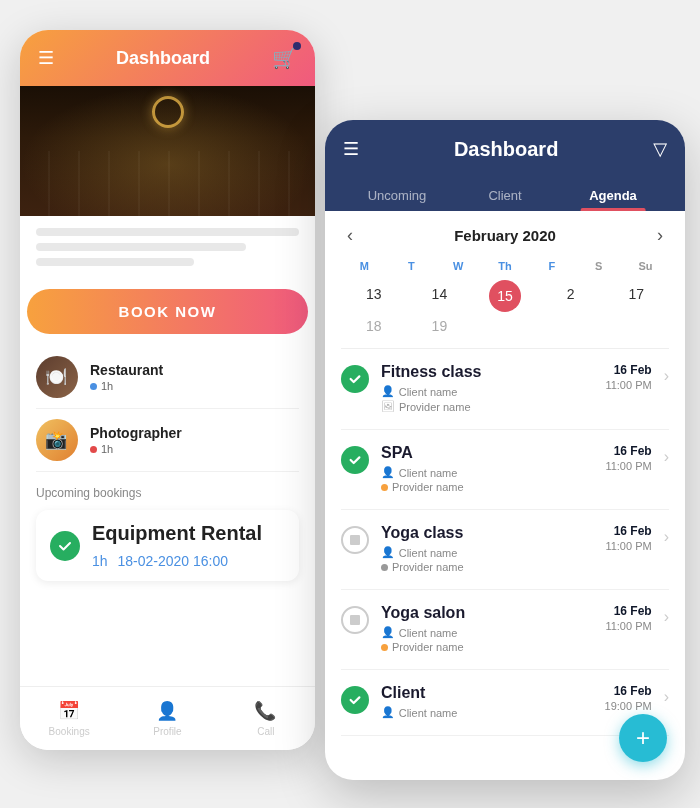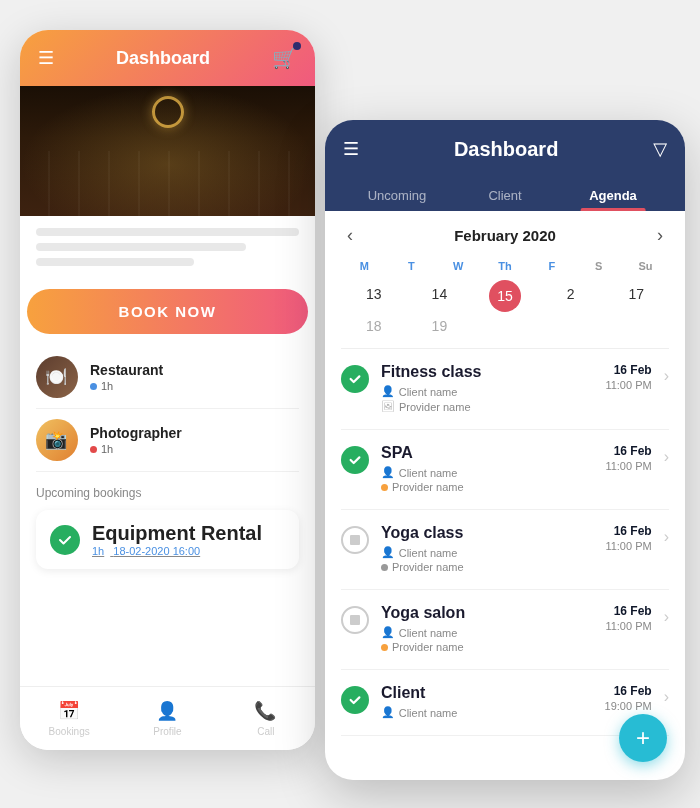--- a/index.html
+++ b/index.html
@@ -205,24 +205,23 @@
       background: #27ae60;
       display: flex;
       align-items: center;
       justify-content: center;
       flex-shrink: 0;
     }
     .booking-check svg { width: 16px; height: 16px; }
     .booking-info {}
     .booking-name { font-size: 20px; font-weight: 600; color: #222; }
     .booking-meta {
-      font-size: 11px;
+      font-size: 14px;
       color: #888;
-      margin-top: 0;
-      text-decoration: underline;
+      margin-top: 8px;
     }
     .booking-meta span { color: #4a90e2; margin-right: 6px; }
 
     .left-bottom-nav {
       position: absolute;
       bottom: 0;
       left: 0;
       right: 0;
       height: 64px;
       background: #fff;

